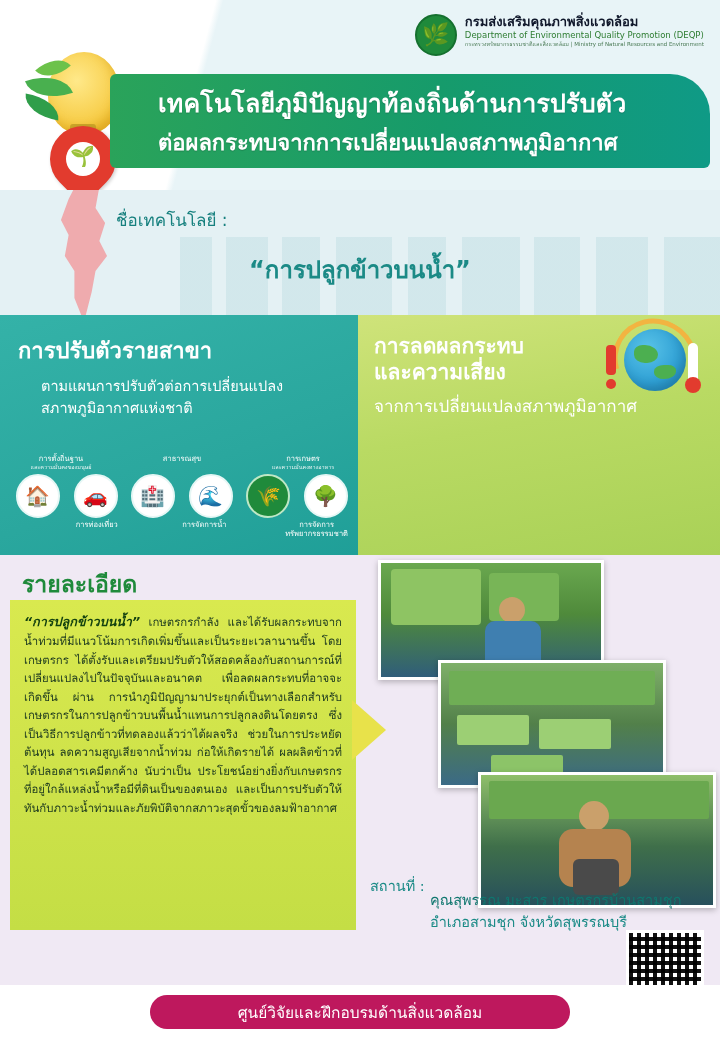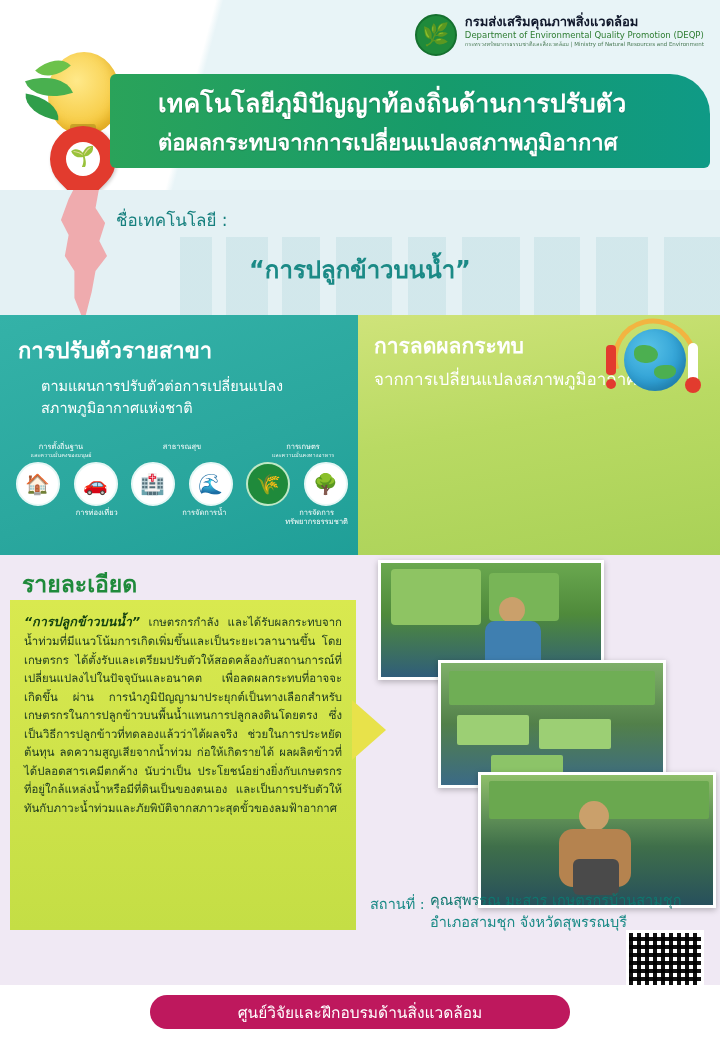--- a/index.html
+++ b/index.html
@@ -133,21 +133,21 @@
   
   .panel-left {
     position: absolute; left: 0; top: 315px; width: 358px; height: 240px;
     background: linear-gradient(160deg, #34b2a8 0%, #2aa79e 60%, #1f9f98 100%);
     padding: 18px 14px 8px 18px;
     color: #ffffff;
   }
   .panel-left h2 { font-size: 22px; font-weight: bold; margin-bottom: 8px; }
   .panel-left .sub { font-size: 14.5px; line-height: 1.5; }
 
-  .icon-row { position: absolute; left: 12px; top: 128px; width: 340px; }
+  .icon-row { position: absolute; left: 12px; top: 140px; width: 340px; }
   .icon-cap { font-size: 7.5px; color: #ffffff; text-align: center; line-height: 1.15; }
   .icon-cap .small { font-size: 5.5px; opacity: .92; display:block; }
   .circle-row { display: flex; justify-content: space-between; margin-top: 4px; padding: 0 4px; }
   .ic {
     width: 44px; height: 44px; border-radius: 50%;
     background: #ffffff; color: #2a9d94;
     display: flex; align-items: center; justify-content: center;
     font-size: 20px; border: 2px solid #e6f7f5;
   }
   .ic.hl { background: #1f8a3b; color: #ffffff; border-color:#bfe8c6; }
@@ -234,21 +234,21 @@
   .photo2 { left: 438px; top: 660px; width: 228px; height: 128px;
     background: linear-gradient(180deg, #7fb069 0%, #52804a 50%, #3b6a86 100%); }
   .photo3 { left: 478px; top: 772px; width: 238px; height: 136px;
     background: linear-gradient(180deg, #8fbf6a 0%, #3f6f4a 55%, #27505c 100%); }
   .ph-person { position:absolute; border-radius:50%; background:#caa06b; }
   .ph-body { position:absolute; border-radius:10px; }
   .ph-rice { position:absolute; background:#7bb661; border-radius:2px; }
 
   
   .loc-label {
-    position: absolute; left: 370px; top: 892px;
+    position: absolute; left: 370px; top: 874px;
     font-size: 14.5px; color: #1a8a86;
   }
   .loc-v1 {
     position: absolute; left: 430px; top: 888px; width: 280px;
     font-size: 14.5px; color: #0f766e;
   }
   .loc-v2 {
     position: absolute; left: 430px; top: 910px; width: 280px;
     font-size: 14.5px; color: #1a8a86;
   }
@@ -360,20 +360,21 @@
     </div>
   </div>
 
   <div class="panel-right">
     <div class="arrow-ring"></div>
     <div class="globe"></div>
     <div class="therm"></div>
     <div class="excl"></div>
 
     <h2>การลดผลกระทบ</h2>
+    <h2>และความเสี่ยง</h2>
     <div class="sub2">จากการเปลี่ยนแปลงสภาพภูมิอากาศ</div>
 
   </div>
 
   <div class="detail-bg"></div>
   <div class="detail-title">รายละเอียด</div>
 
   <div class="detail-box">
     <p>
       <span class="lead">“การปลูกข้าวบนน้ำ”</span>

